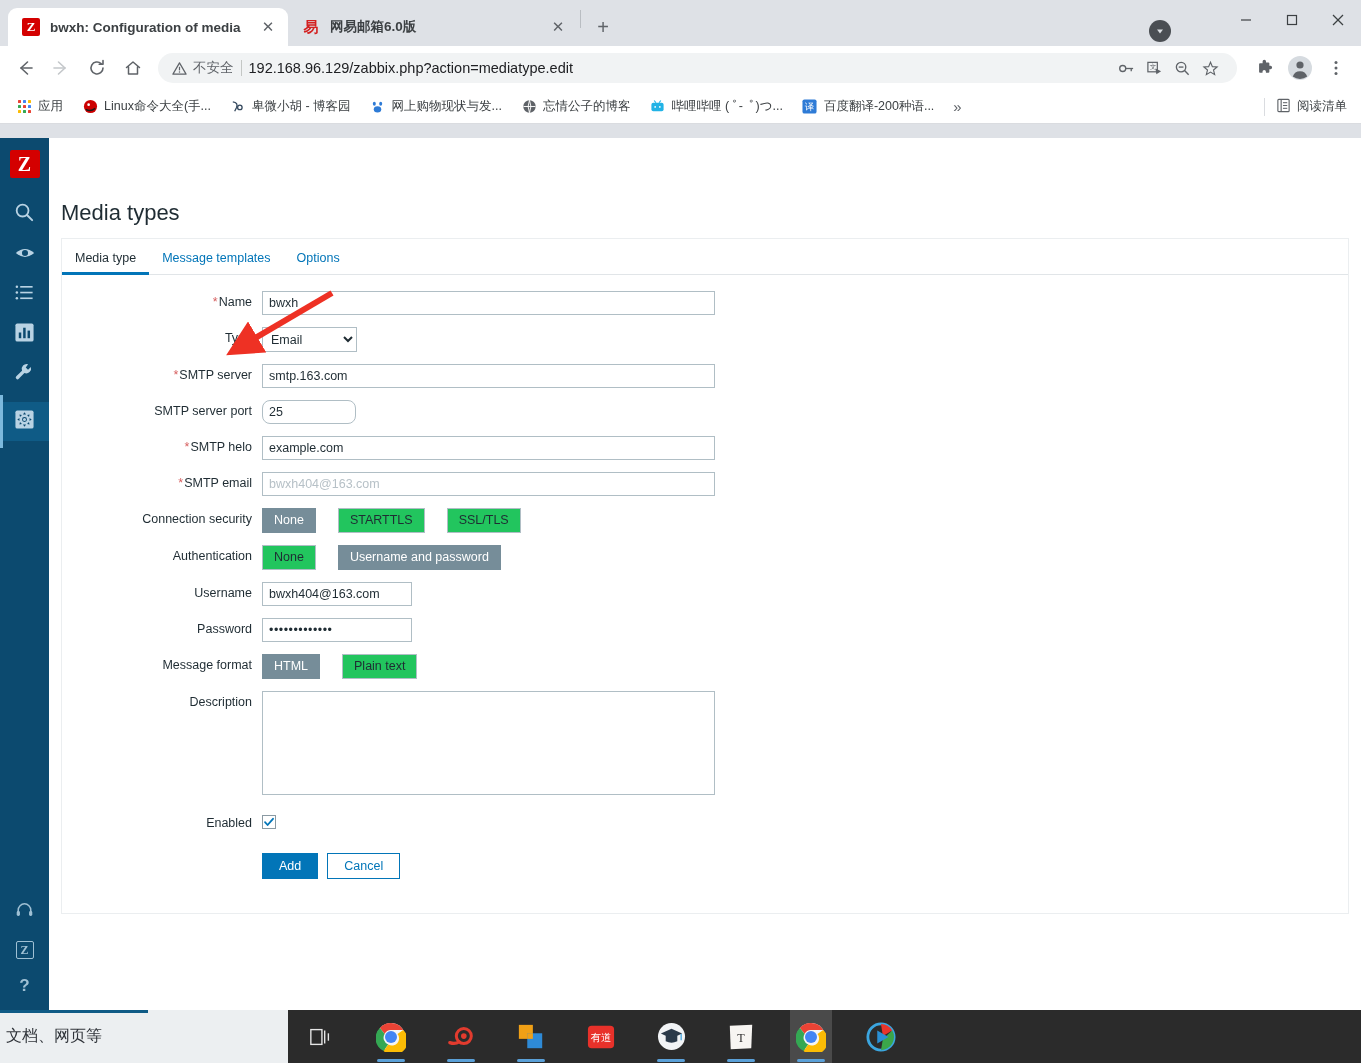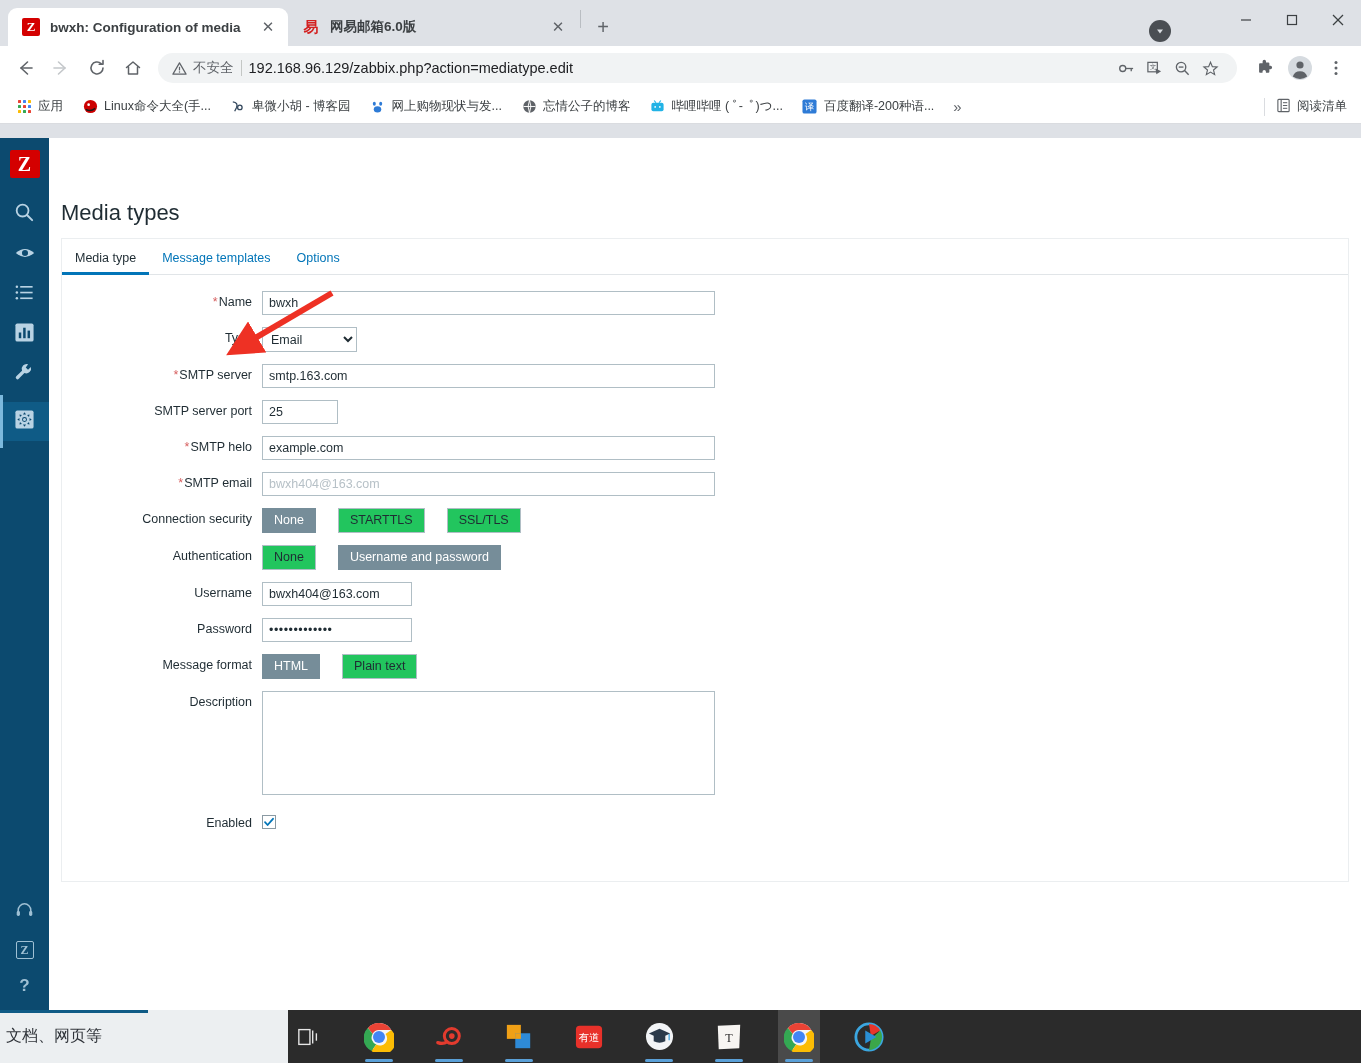--- a/index.html
+++ b/index.html
@@ -100,21 +100,21 @@
   .frow { display:flex; align-items:flex-start; margin-bottom:12px; }
   .flabel { width:200px; text-align:right; padding-right:10px; padding-top:4px; font-size:12.5px; color:#1f2c33; flex:none;}
   .req { color:#d65e5e; margin-right:1px; }
   .fctl { flex:1; }
 
   input.zi, textarea.zt, select.zs {
     font-family:"Liberation Sans", sans-serif; font-size:12.5px; color:#1f2c33;
     border:1px solid #b0bec5; background:#fff; padding:3px 6px; height:24px; outline:none;
   }
   input.zi.wide { width:453px; }
-  input.zi.small { width:76px; }
+  input.zi.small { width:94px;border-radius:8px; }
   input.zi.med { width:150px; }
   select.zs { width:95px; height:25px; padding:2px 4px; }
   textarea.zt { width:453px; height:104px; resize:none; padding:4px 6px; line-height:1.4; }
   input.zi::placeholder { color:#b7c1c7; }
 
   .btngroup { display:inline-flex;gap:23px; }
   .bg-btn { border:1px solid #b0bec5; background:#22c55e; color:#1f2c33; font-size:12.5px;
             padding:4px 11px; height:25px; line-height:15px; margin-left:-1px; }
   .bg-btn:first-child { margin-left:0; }
   .bg-btn.sel { background:#768d99; color:#fff; border-color:#768d99; }
@@ -133,21 +133,21 @@
 
   
   .annot { position:absolute; left:170px; top:150px; width:130px; height:70px; pointer-events:none; z-index:30; }
 
   
   #taskbar { position:absolute; left:0; top:1010px; width:1361px; height:53px; background:#2b2b2b;
              display:flex; align-items:center; }
   .tb-search { width:288px; height:53px; background:#eceff1; display:flex; align-items:center;
                padding-left:6px; font-size:16px; color:#30343a; position:relative; }
   .tb-search::before { content:""; position:absolute; left:0; top:0; width:148px; height:3px; background:#0f5b86;}
-  .tb-icons { display:flex; align-items:center; height:53px; gap:28px; }
+  .tb-icons { display:flex; align-items:center; height:53px; padding-left:12px; gap:28px; }
   .tb-item { width:42px; height:53px; display:flex; align-items:center; justify-content:center; position:relative;}
   .tb-item.active { background:#4a4a4a; }
   .tb-item .under { position:absolute; bottom:1px; left:7px; right:7px; height:3px; background:#5aa0d8; border-radius:2px;}
 </style>
 </head>
 <body>
 
 <div id="browser">
 
   <div class="tabstrip">
@@ -609,20 +609,26 @@
               <span class="zcheck">
                 <svg width="12" height="12" viewBox="0 0 12 12">
                     <polyline points="2,6.2 4.6,9 10,2.8" fill="none" stroke="#0275b8" stroke-width="1.8" stroke-linecap="round" stroke-linejoin="round"></polyline>
                   </svg>
               </span>
             </div>
           </div>
 
           <div class="frow" style="margin-top:6px;">
             <div class="flabel"></div>
+            <div class="fctl">
+              <div class="zbuttons">
+                <button class="btn-primary">Add</button>
+                <button class="btn-secondary">Cancel</button>
+              </div>
+            </div>
           </div>
 
         </div>
       </div>
 
       <svg class="annot" viewBox="0 0 130 70">
         <defs>
           <marker id="arrowhead" markerWidth="6" markerHeight="6" refX="1" refY="3" orient="auto">
             <polygon points="0,0 6,3 0,6" fill="#ee3124"></polygon>
           </marker>

